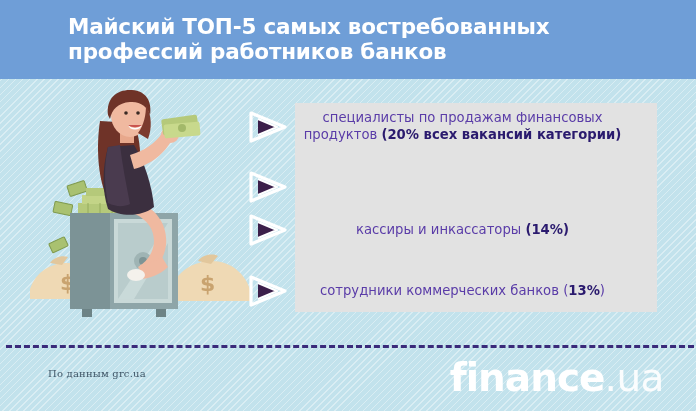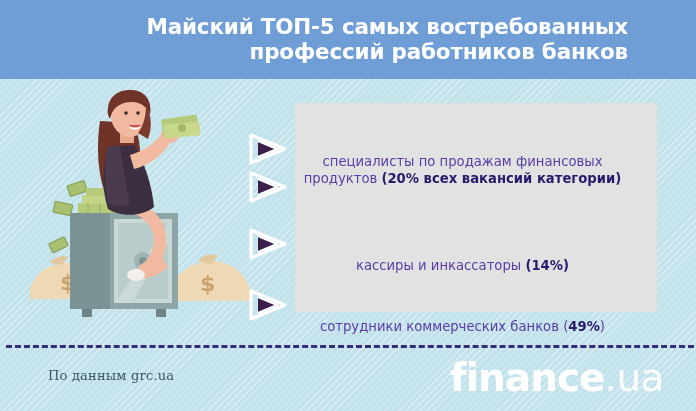--- a/index.html
+++ b/index.html
@@ -24,21 +24,21 @@
     width: 696px;
     height: 79px;
     background: #6f9ed7;
     display: flex;
     align-items: center;
     justify-content: center;
   }
   .header-title {
     margin: 0;
     width: 560px;
-    text-align: right;
+    text-align: left;
     color: #ffffff;
     font-family: "DejaVu Sans", sans-serif;
     font-weight: bold;
     font-size: 21.5px;
     line-height: 1.16;
     letter-spacing: -0.2px;
   }
 
   
   .body-area {
@@ -100,21 +100,20 @@
   .bullet svg { display:block; width:40px; height:32px; }
 
   .item-text {
     flex: 1 1 auto;
     text-align: center;
     color: #5a3ca8;
     font-family: "DejaVu Sans", sans-serif;
     font-size: 13.2px;
     line-height: 1.28;
     padding-right: 24px;
-    margin-top: 44px;
   }
   .item-text b {
     color: #2a1a6e;
     font-weight: bold;
   }
 
   .item-1 { top: 7px;   }
   .item-2 { top: 68px;  }
   .item-3 { top: 111px; }
   .item-4 { top: 172px; }
@@ -129,21 +128,21 @@
     border-top: 3px dashed #3a2a7a;
   }
 
   
   .footer-note {
     position: absolute;
     left: 48px;
     top: 368px;
     color: #3f5566;
     font-family: "DejaVu Serif", serif;
-    font-size: 13px;
+    font-size: 10px;
     letter-spacing: 0.2px;
   }
   .logo {
     position: absolute;
     right: 32px;
     top: 358px;
     color: #ffffff;
     font-family: "DejaVu Sans", sans-serif;
     font-size: 39px;
     line-height: 1;
@@ -279,21 +278,21 @@
     </div>
 
     <div class="list-item item-4">
       <span class="bullet">
         <svg viewBox="0 0 40 32" xmlns="http://www.w3.org/2000/svg">
           <path d="M3 2 L37 16 L3 30 Z" fill="none" stroke="#ffffff" stroke-width="3.2" stroke-linejoin="round"></path>
           <path d="M10 8 L29 16 L10 24 Z" fill="#3b1f4a"></path>
           <path d="M10 8 L29 16 L10 24" fill="none" stroke="#ffffff" stroke-width="2" stroke-linejoin="round"></path>
         </svg>
       </span>
-      <span class="item-text">сотрудники коммерческих банков (<b>49%</b>)</span>
+      <span class="item-text">сотрудники коммерческих банков (<b>13%</b>)</span>
     </div>
 
   </div>
 
   <div class="divider"></div>
 
   <div class="footer-note">По данным grc.ua</div>
 
   <div class="logo">
     <span class="logo-main">finance</span><span class="logo-tld">.ua</span>

